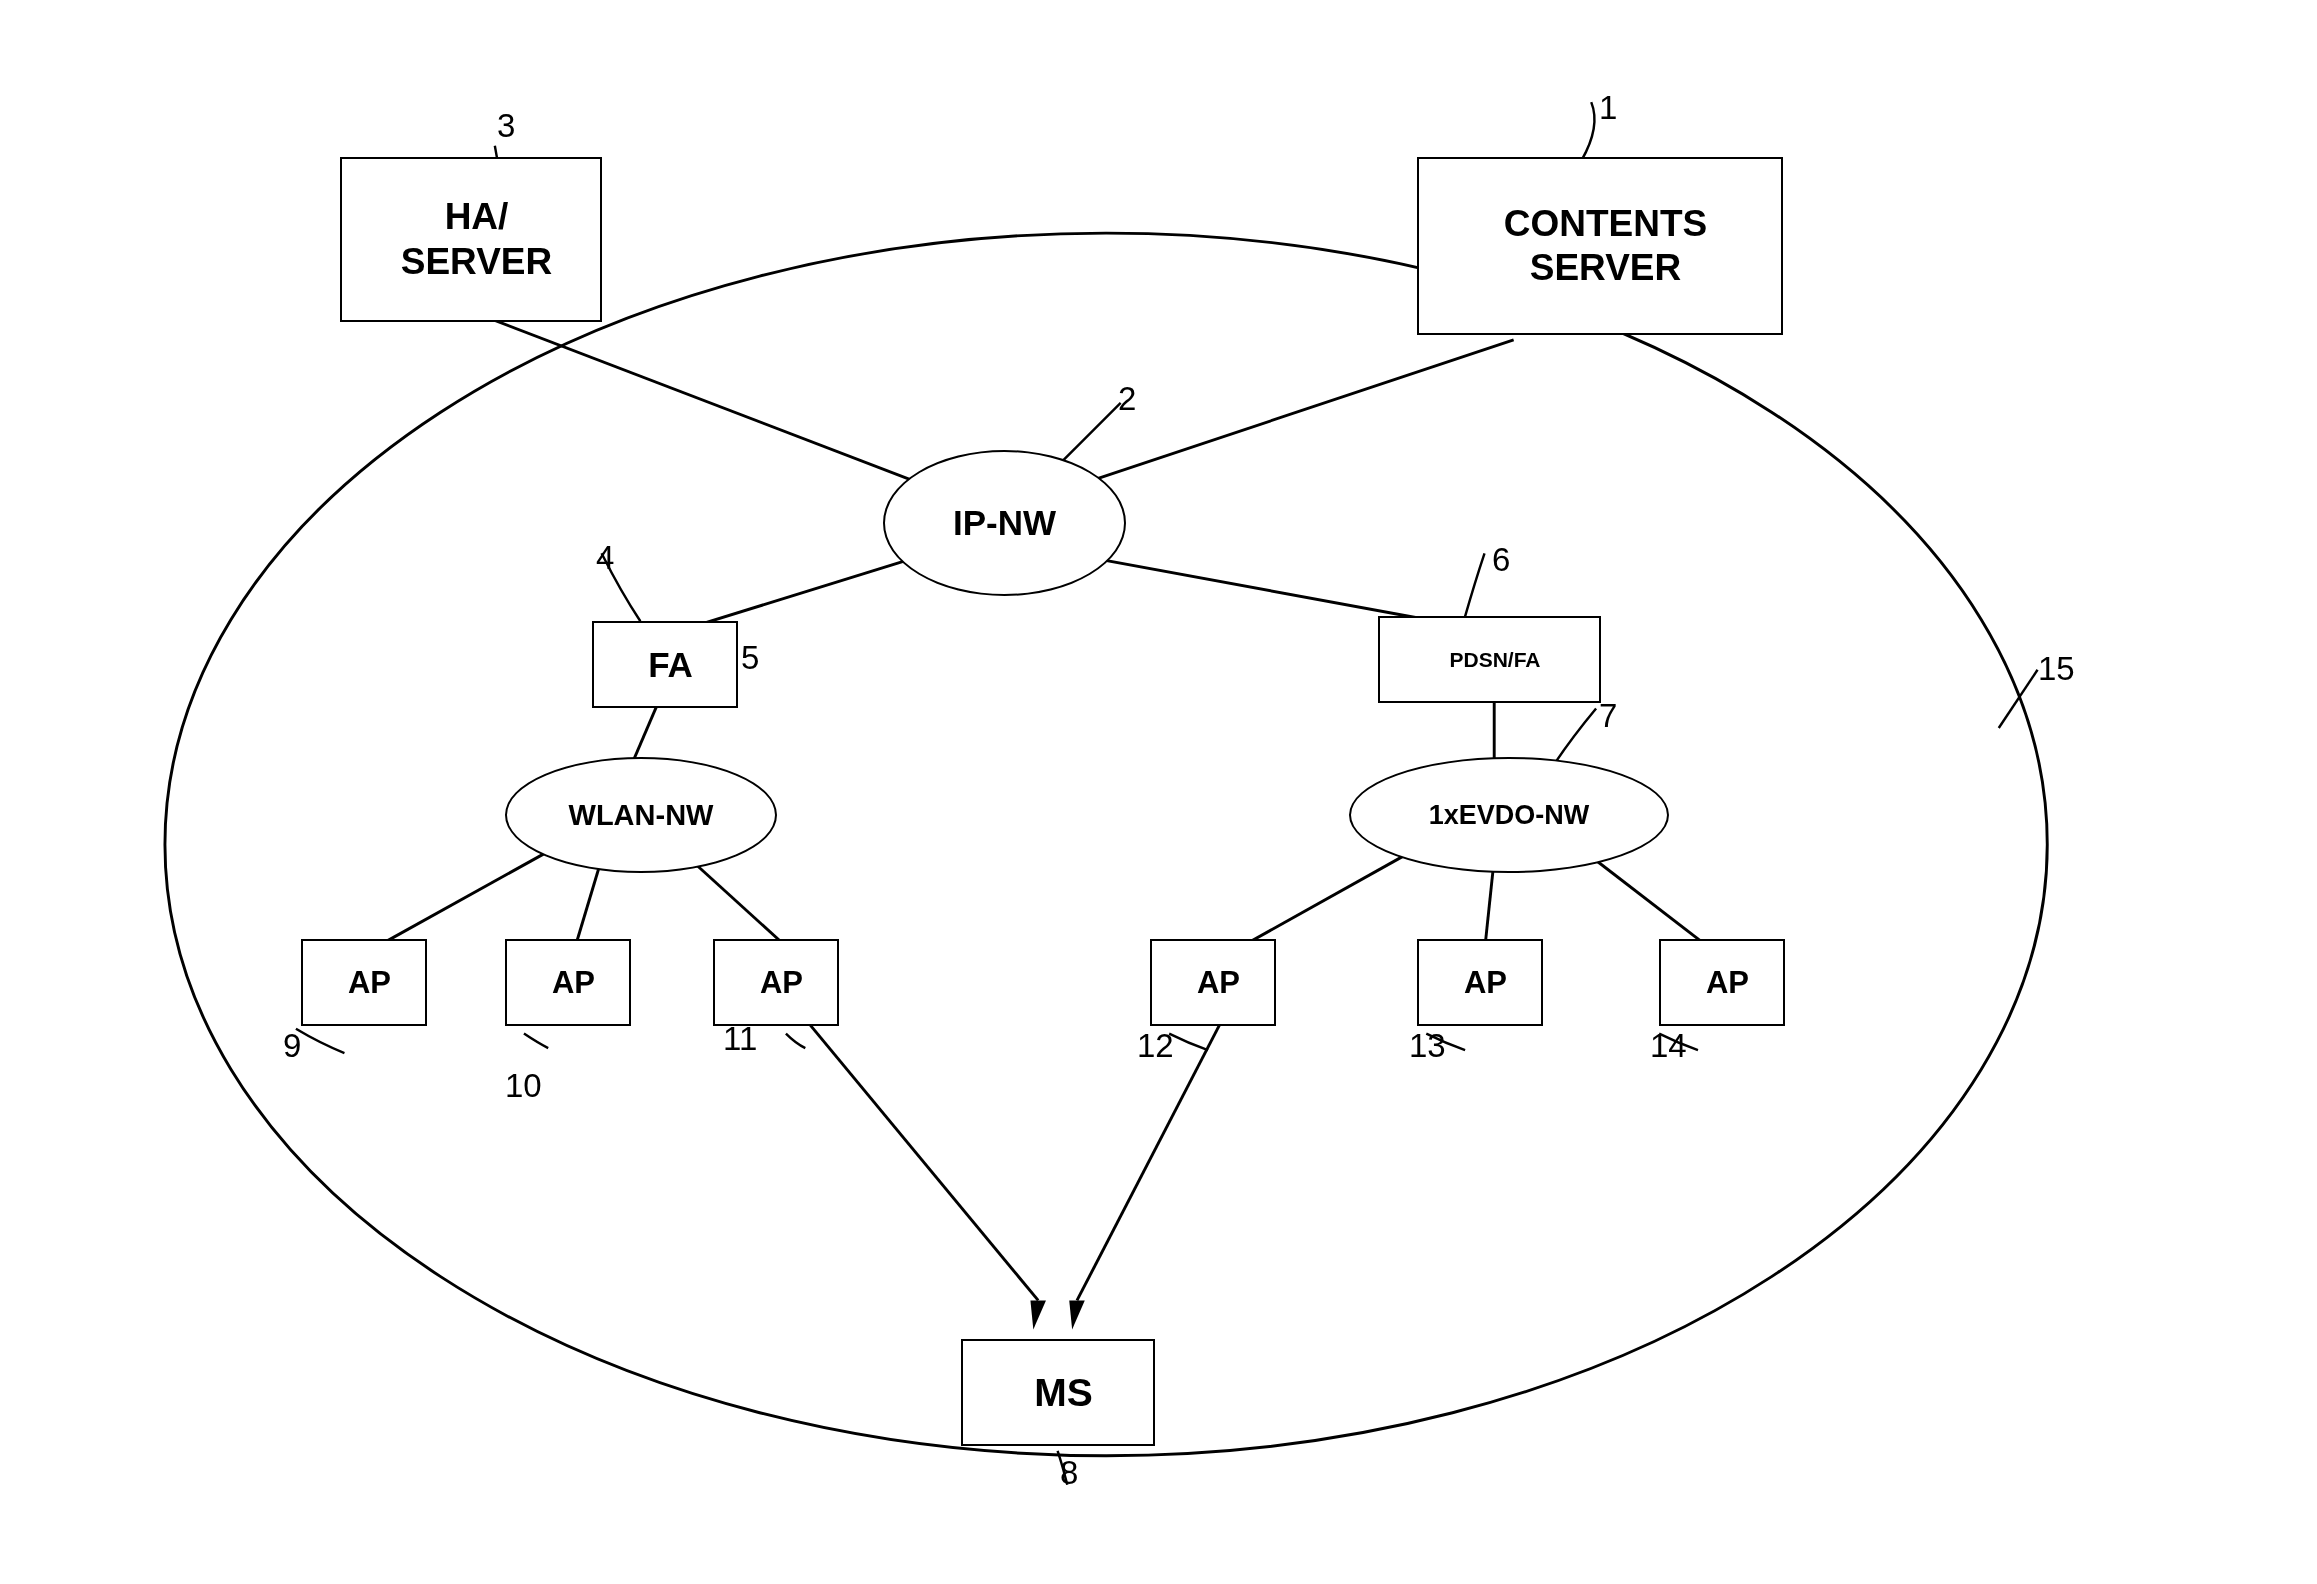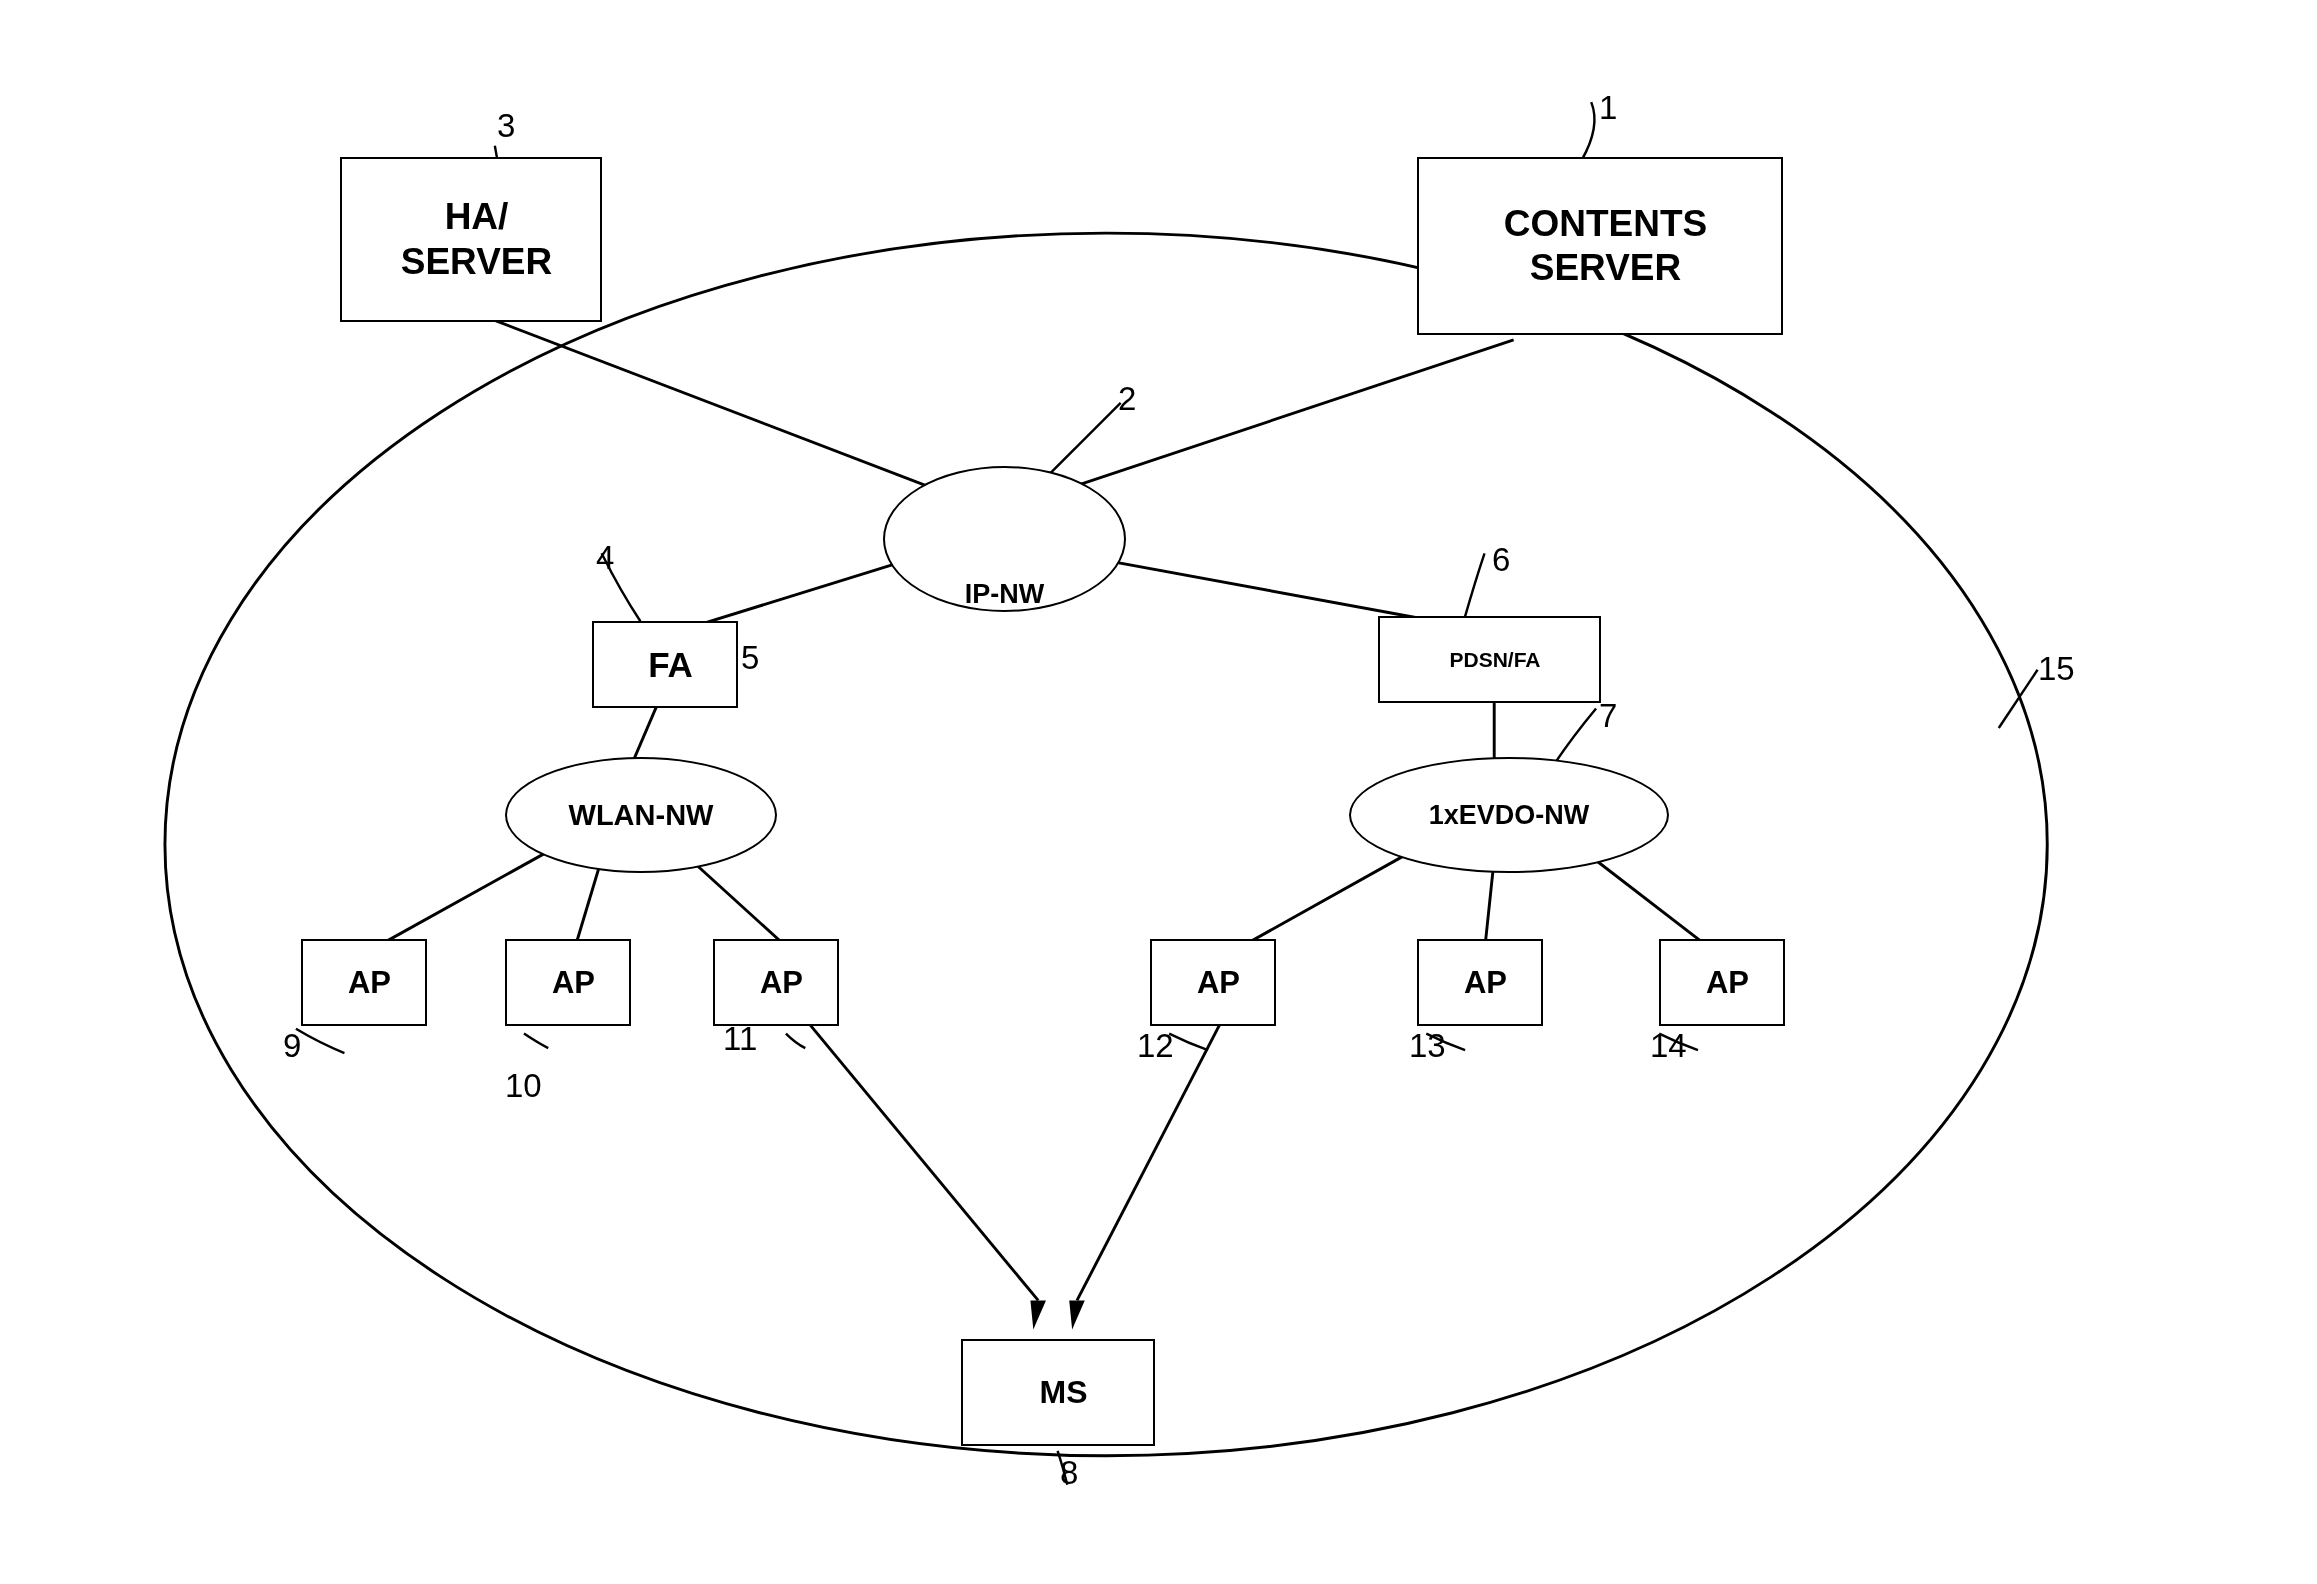--- a/index.html
+++ b/index.html
@@ -128,21 +128,21 @@
   <div class="node-box" style="left:1417px; top:157px; width:366px; height:178px; font-size:37px; line-height:1.2;">
     <span style="white-space:pre;">CONTENTS
 SERVER</span>
   </div>
 
   <div class="node-box" style="left:340px; top:157px; width:262px; height:165px; font-size:37px; line-height:1.2;">
     <span style="white-space:pre;">HA/
 SERVER</span>
   </div>
 
-  <div class="node-ellipse" style="left:883px; top:466px; width:243px; height:146px; font-size:27px;align-items:flex-end;">
+  <div class="node-ellipse" style="left:883px; top:450px; width:243px; height:146px; font-size:35px;">
     <span>IP-NW</span>
   </div>
 
   <div class="node-box" style="left:592px; top:621px; width:146px; height:87px; font-size:35px;">
     <span>FA</span>
   </div>
 
   <div class="node-box" style="left:1378px; top:616px; width:223px; height:87px; font-size:21px;">
     <span>PDSN/FA</span>
   </div>
@@ -168,21 +168,21 @@
   <div class="node-box" style="left:1150px; top:939px; width:126px; height:87px; font-size:31px;">
     <span>AP</span>
   </div>
   <div class="node-box" style="left:1417px; top:939px; width:126px; height:87px; font-size:31px;">
     <span>AP</span>
   </div>
   <div class="node-box" style="left:1659px; top:939px; width:126px; height:87px; font-size:31px;">
     <span>AP</span>
   </div>
 
-  <div class="node-box" style="left:961px; top:1339px; width:194px; height:107px; font-size:32px;">
+  <div class="node-box" style="left:961px; top:1339px; width:194px; height:107px; font-size:39px;">
     <span>MS</span>
   </div>
 
   <span class="ref-num" style="left:1599px; top:89px;">1</span>
   <span class="ref-num" style="left:1118px; top:380px;">2</span>
   <span class="ref-num" style="left:497px; top:107px;">3</span>
   <span class="ref-num" style="left:596px; top:539px;">4</span>
   <span class="ref-num" style="left:741px; top:639px;">5</span>
   <span class="ref-num" style="left:1492px; top:541px;">6</span>
   <span class="ref-num" style="left:1599px; top:697px;">7</span>

